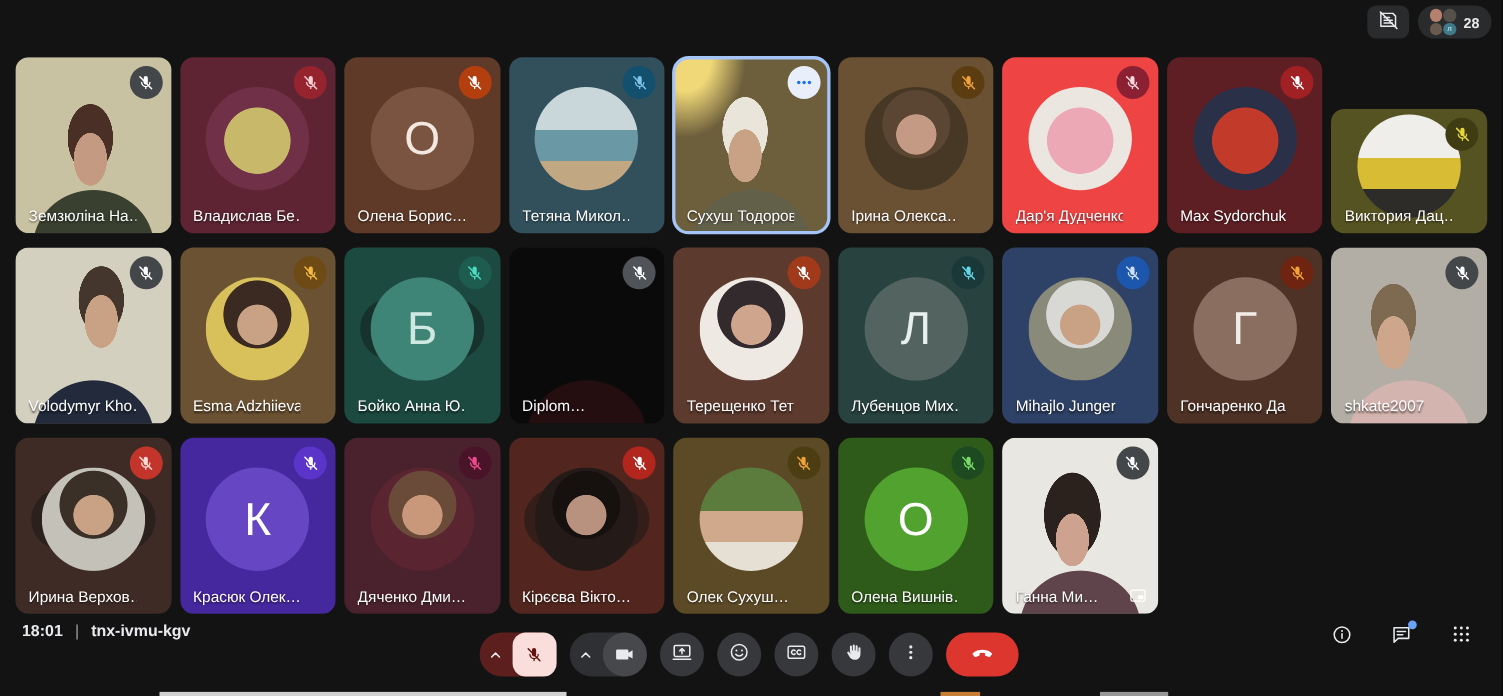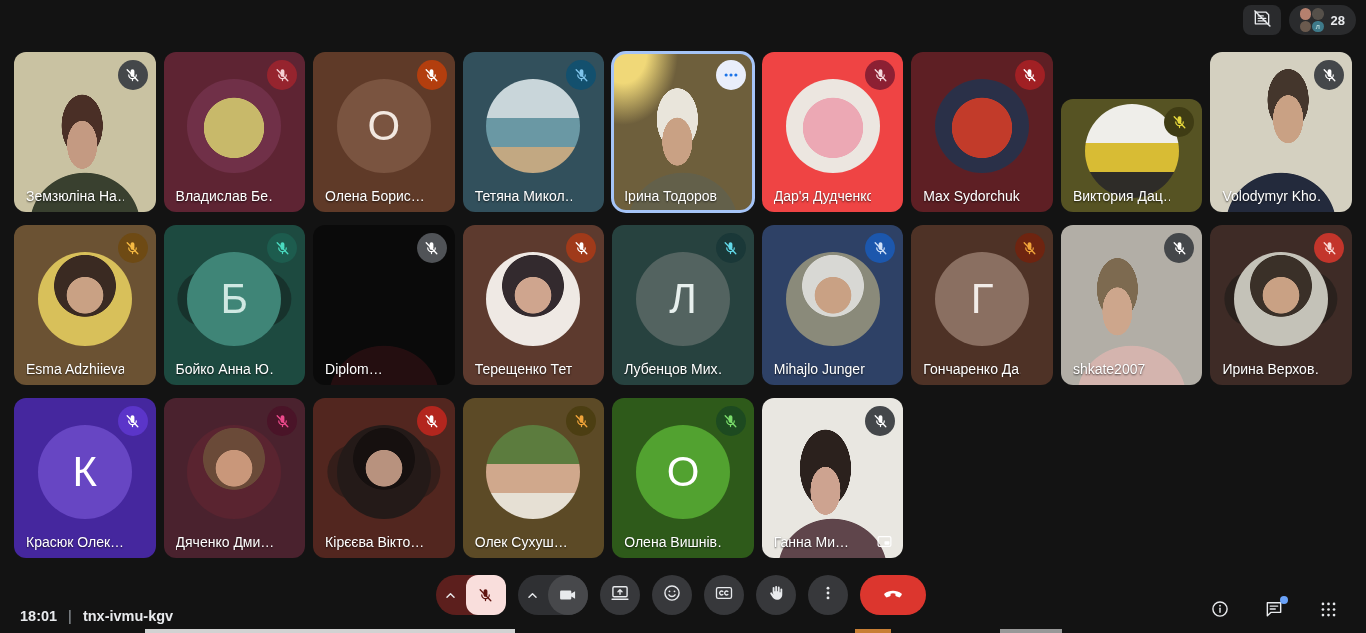--- a/index.html
+++ b/index.html
@@ -25,21 +25,21 @@
   .pname{position:absolute;left:12px;bottom:8px;z-index:3;font-size:14px;font-weight:500;color:#fff;
          text-shadow:0 1px 2px rgba(0,0,0,.7);max-width:calc(100% - 44px);white-space:nowrap;overflow:hidden;}
   .badge{position:absolute;top:8px;right:8px;width:30px;height:30px;border-radius:50%;z-index:4;
          display:flex;align-items:center;justify-content:center;}
   .hoverpill{position:absolute;left:50%;top:46%;transform:translate(-50%,-50%);width:80%;height:56px;border-radius:28px;
              background:rgba(18,22,20,.45);z-index:1;display:flex;align-items:center;justify-content:space-between;padding:0 15px;}
   .hoverpill .hbtn{display:flex;align-items:center;justify-content:center;width:26px;height:26px;cursor:pointer;}
   .pip{position:absolute;right:10px;bottom:8px;z-index:4;display:flex;cursor:pointer;}
 
   
-  .footer{position:absolute;left:0;right:5px;top:566px;height:58px;display:flex;align-items:flex-end;padding:0 20px;}
+  .footer{position:absolute;left:0;right:5px;top:566px;height:58px;display:flex;align-items:flex-start;padding:0 20px;}
   .meta{display:flex;align-items:center;gap:11px;font-size:14.5px;font-weight:700;color:#e8eaed;}
   .meta .sep{color:#9aa0a6;font-weight:400;}
   .meta .code{font-weight:700;}
   .controls{position:absolute;left:50%;top:50%;transform:translate(-50%,-50%);display:flex;gap:12px;align-items:center;}
   .split{display:flex;align-items:center;height:40px;border-radius:22px;cursor:pointer;}
   .split .chev{width:30px;height:40px;display:flex;align-items:center;justify-content:center;}
   .split.red{background:#5c1f1d;}
   .split.gray{background:#2f3033;}
   .mainbtn{width:40px;height:40px;display:flex;align-items:center;justify-content:center;}
   .split.red .mainbtn{background:#f9dedc;border-radius:12px;}
@@ -126,21 +126,33 @@
         <span class="pname">Тетяна Микол…</span>
       </div>
       <div class="tile active" style="background: radial-gradient(17% 24% at 46% 56%, rgb(201, 161, 132) 0px, rgb(201, 161, 132) 62%, rgba(0, 0, 0, 0) 63%), radial-gradient(24% 32% at 46% 42%, rgb(233, 229, 219) 0px, rgb(233, 229, 219) 60%, rgba(0, 0, 0, 0) 61%), radial-gradient(62% 52% at 50% 108%, rgb(99, 96, 74) 0px, rgb(99, 96, 74) 62%, rgba(0, 0, 0, 0) 63%), radial-gradient(55% 65% at 8% 0%, rgb(240, 216, 120) 0px, rgb(240, 216, 120) 30%, rgba(0, 0, 0, 0) 70%), linear-gradient(rgb(110, 95, 60) 0px, rgb(110, 95, 60) 0px);">
         <div class="badge" style="background: rgb(233, 238, 251);">
           <svg viewBox="0 0 24 24" width="18" height="18" fill="#1a73e8">
             <circle cx="5.5" cy="12" r="2.1"></circle>
             <circle cx="12" cy="12" r="2.1"></circle>
             <circle cx="18.5" cy="12" r="2.1"></circle>
           </svg>
         </div>
-        <span class="pname">Ірина Тодоров</span>
+        <span class="pname">Сухуш Тодоров</span>
+      </div>
+      <div class="tile" style="background: rgb(107, 81, 51);">
+        <div class="avatar" style="background: radial-gradient(circle at 50% 46%, rgb(196, 154, 132) 0px, rgb(196, 154, 132) 26%, rgba(0, 0, 0, 0) 27%), radial-gradient(circle at 50% 36%, rgb(90, 70, 50) 0px, rgb(90, 70, 50) 40%, rgba(0, 0, 0, 0) 41%), linear-gradient(rgb(71, 56, 38) 0px, rgb(71, 56, 38) 0px);"></div>
+        <div class="badge" style="background: rgb(92, 61, 18);">
+          <svg viewBox="0 0 24 24" width="17" height="17" fill="none" stroke="#f0a33a" stroke-width="1.7" stroke-linecap="round">
+            <path fill="#f0a33a" stroke="none" d="M9.3 5.8a2.7 2.7 0 0 1 5.4 0v5.4a2.7 2.7 0 0 1-5.4 0z"></path>
+            <path d="M17.3 11.2a5.3 5.3 0 0 1-10.6 0"></path>
+            <path d="M12 16.5v2.6"></path>
+            <path d="M4.5 3.8 19.5 19.3" stroke-width="1.9"></path>
+          </svg>
+        </div>
+        <span class="pname">Ірина Олекса…</span>
       </div>
       <div class="tile" style="background: #ef4444;">
         <div class="avatar" style="background: radial-gradient(circle at 50% 52%, rgb(236, 168, 180) 0px, rgb(236, 168, 180) 44%, rgb(236, 230, 224) 45%, rgb(236, 230, 224) 100%);"></div>
         <div class="badge" style="background: rgb(140, 32, 51);">
           <svg viewBox="0 0 24 24" width="17" height="17" fill="none" stroke="#f4d8dc" stroke-width="1.7" stroke-linecap="round">
             <path fill="#f4d8dc" stroke="none" d="M9.3 5.8a2.7 2.7 0 0 1 5.4 0v5.4a2.7 2.7 0 0 1-5.4 0z"></path>
             <path d="M17.3 11.2a5.3 5.3 0 0 1-10.6 0"></path>
             <path d="M12 16.5v2.6"></path>
             <path d="M4.5 3.8 19.5 19.3" stroke-width="1.9"></path>
           </svg>

